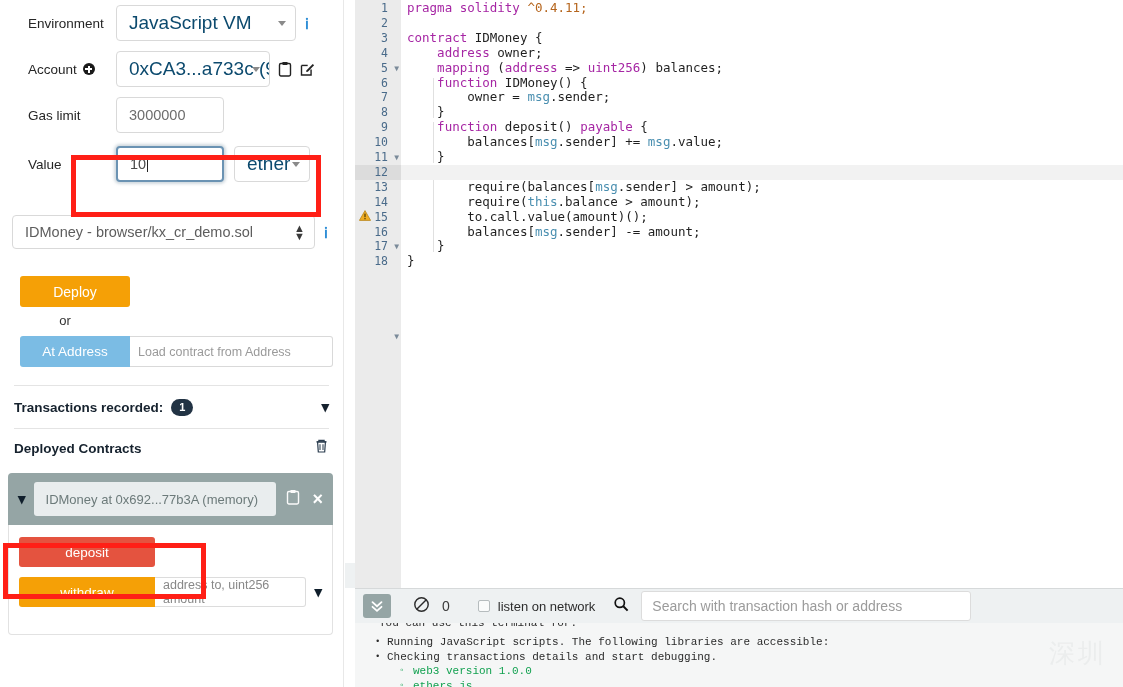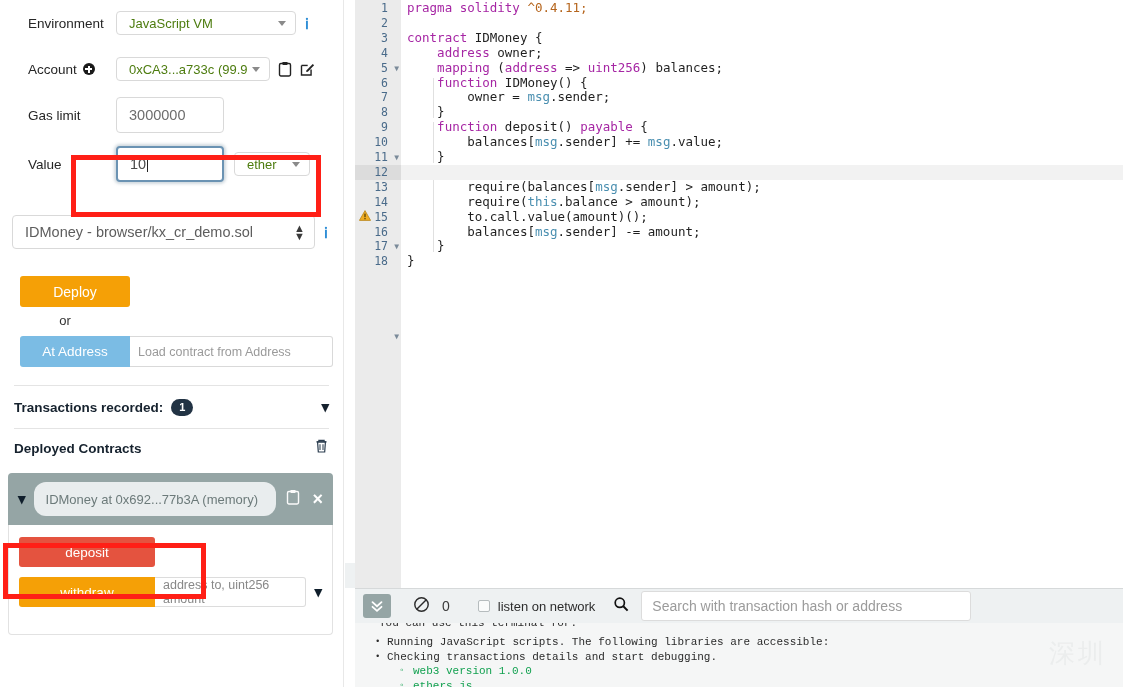--- a/index.html
+++ b/index.html
@@ -54,26 +54,26 @@
     background: #fff;
   }
   .plus-icon::before { left: 5px; top: 2.5px; width: 2px; height: 7px; }
   .plus-icon::after  { top: 5px; left: 2.5px; height: 2px; width: 7px; }
 
   .select-box {
     position: relative;
     border: 1px solid #d9d9d9;
     border-radius: 4px;
     background: #fff;
-    height: 24px;
+    height: 36px;
     display: flex;
     align-items: center;
     padding: 0 24px 0 12px;
-    font-size: 13px;
-    color: #4d7c0f;
+    font-size: 19px;
+    color: #0c4a6e;
     white-space: nowrap;
     overflow: hidden;
   }
   .select-box .caret {
     position: absolute;
     right: 9px; top: 50%;
     margin-top: -2px;
     width: 0; height: 0;
     border-left: 4px solid transparent;
     border-right: 4px solid transparent;
@@ -278,21 +278,21 @@
   #instance-chevron {
     color: #0f1e2b;
     font-size: 15px;
     font-weight: bold;
     margin-right: 8px;
     cursor: pointer;
   }
   #instance-address {
     flex: 1;
     background: #e9edee;
-    border-radius: 12px;
+    border-radius: 3px;
     height: 34px;
     display: flex;
     align-items: center;
     padding: 0 12px;
     font-size: 13px;
     color: #6c7a7a;
   }
   #instance-copy { margin-left: 10px; cursor: pointer; }
   #instance-close {
     margin-left: 12px;

